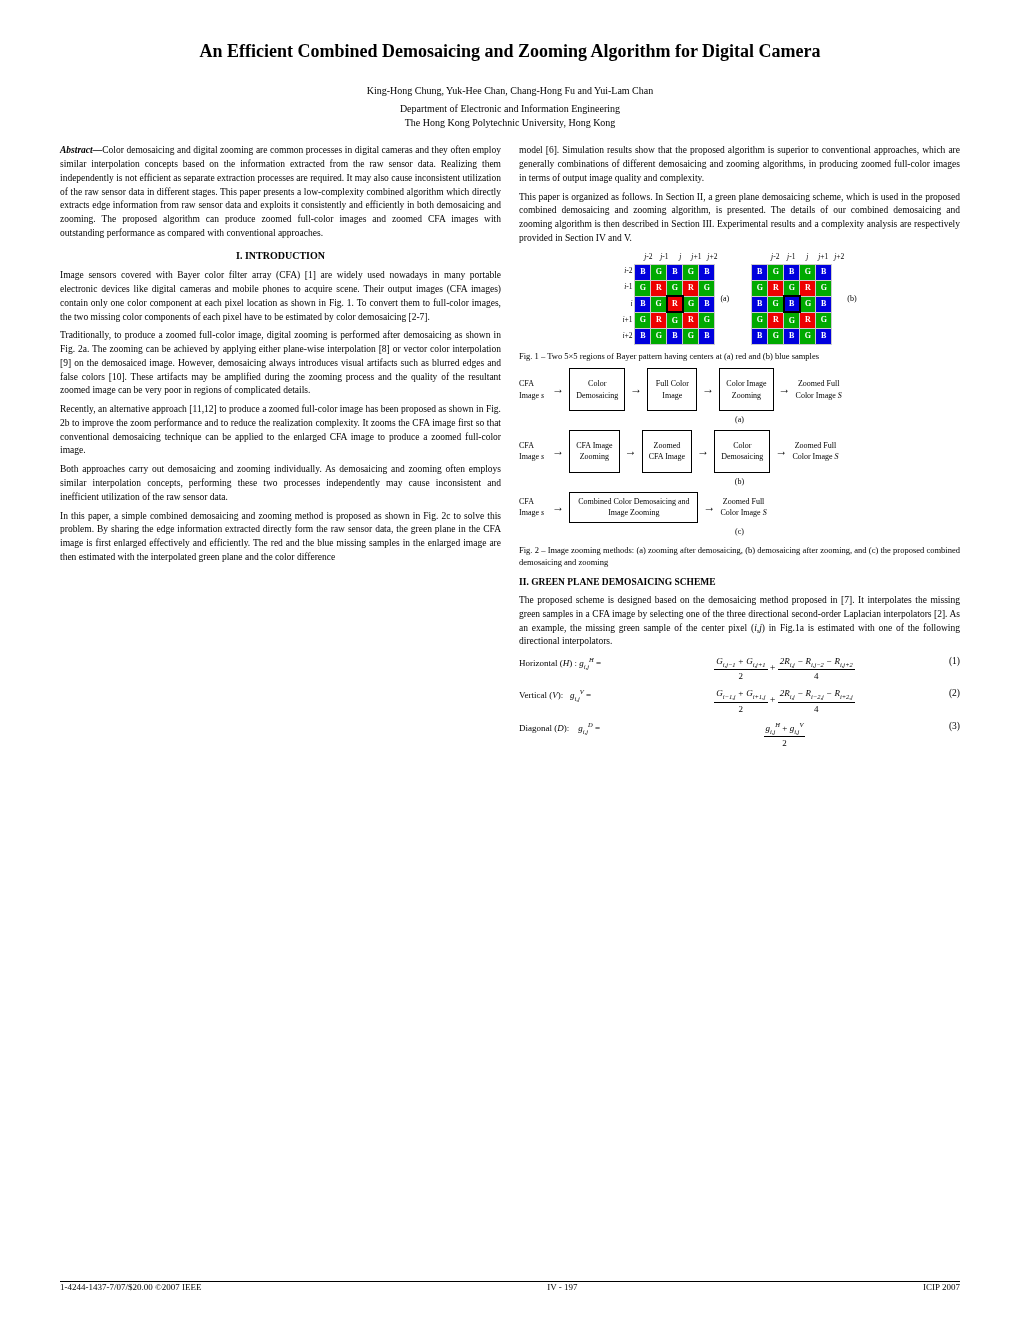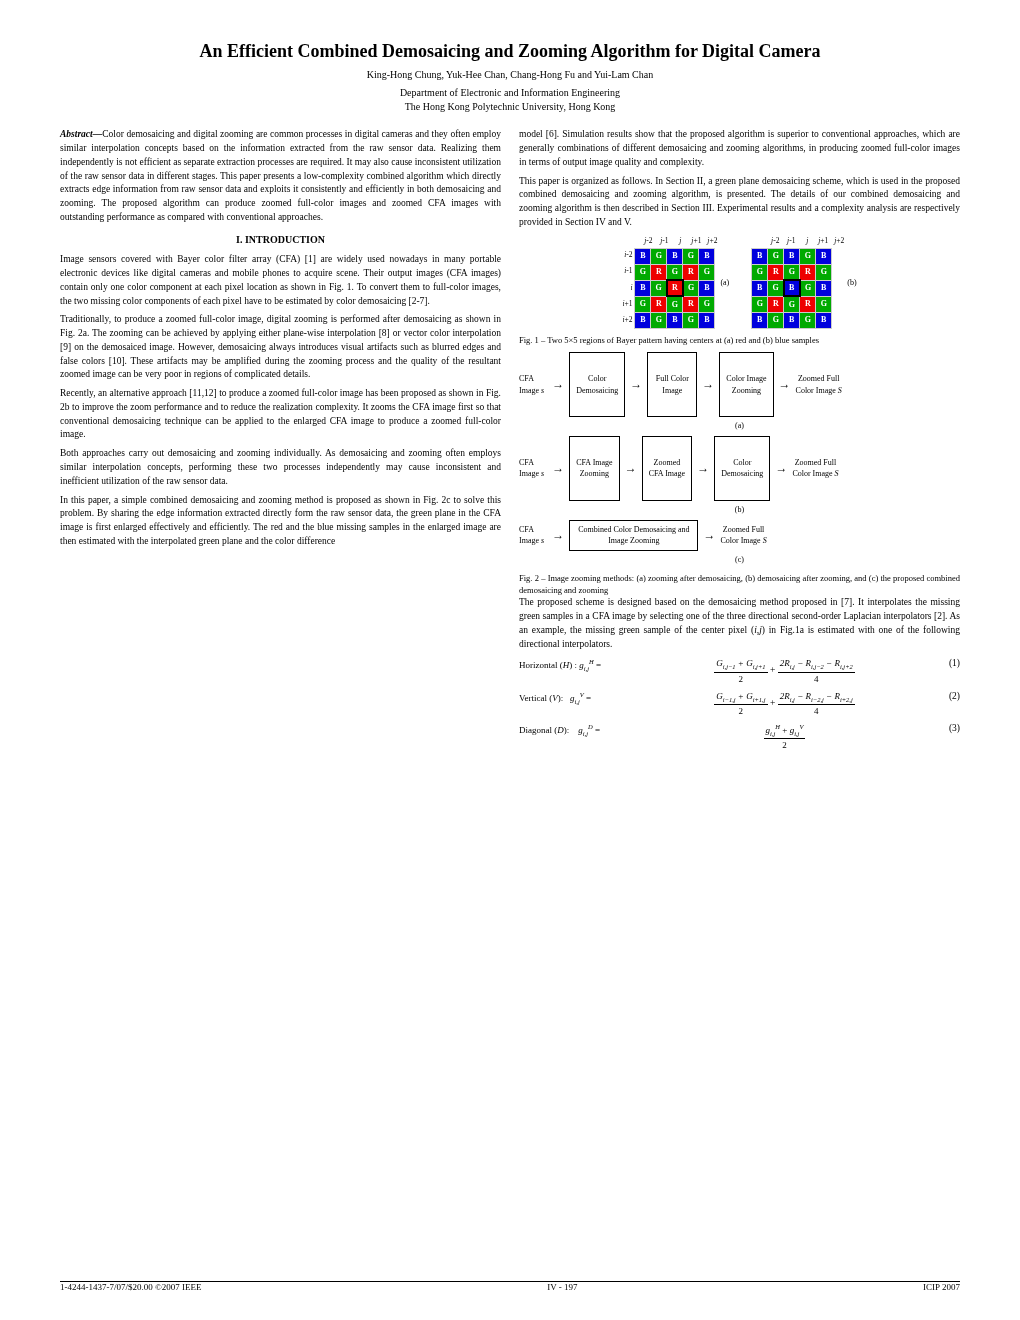--- a/index.html
+++ b/index.html
@@ -9,21 +9,21 @@
       font-size: 9.5px;
       color: #000;
       width: 1020px;
       min-height: 1320px;
       padding: 40px 60px 40px 60px;
     }
     .page-title {
       text-align: center;
       font-size: 18px;
       font-weight: bold;
-      margin-bottom: 6px;
+      margin-bottom: 22px;
       line-height: 1.3;
     }
     .authors {
       text-align: center;
       font-size: 10px;
       margin-bottom: 6px;
     }
     .affiliation {
       text-align: center;
       font-size: 10px;
@@ -93,21 +93,21 @@
     .cell-g { background: #0a0; color: #fff; }
     .cell-b { background: #00d; color: #fff; }
     .fig-caption {
       font-size: 8.5px;
       text-align: left;
       margin-top: 4px;
       line-height: 1.35;
     }
     .flow-box {
       border: 1px solid #000;
-      padding: 20px 6px;
+      padding: 9px 6px;
       text-align: center;
       font-size: 8px;
       white-space: nowrap;
       min-width: 50px;
     }
     .flow-sub-label {
       font-size: 8px;
       text-align: center;
       color: #000;
     }
@@ -418,20 +418,23 @@
           <div class="combined-box">Combined Color Demosaicing and<br>Image Zooming</div>
           <div style="font-size:12px; margin:0 2px;">→</div>
           <div style="font-size:8px;text-align:center;">Zoomed Full<br>Color Image <span class="italic">S</span></div>
         </div>
         <div class="flow-sub-label">(c)</div>
       </div>
     </div>
 
     <p class="fig2-caption">Fig. 2 – Image zooming methods: (a) zooming after demosaicing, (b) demosaicing after zooming, and (c) the proposed combined demosaicing and zooming</p>
 
+    <div class="section-title-left">
+      II. Green Plane Demosaicing Scheme
+    </div>
 
     <p class="body-text">
       The proposed scheme is designed based on the demosaicing method proposed in [7]. It interpolates the missing green samples in a CFA image by selecting one of the three directional second-order Laplacian interpolators [2]. As an example, the missing green sample of the center pixel (<span class="italic">i,j</span>) in Fig.1a is estimated with one of the following directional interpolators.
     </p>
 
     <div class="equations">
 
       <div class="eq-row">
         <div class="eq-label">Horizontal (<span class="italic">H</span>) : <span class="italic">g</span><sub><span class="italic">i,j</span></sub><sup><span class="italic">H</span></sup> =</div>
         <div class="eq-formula">

